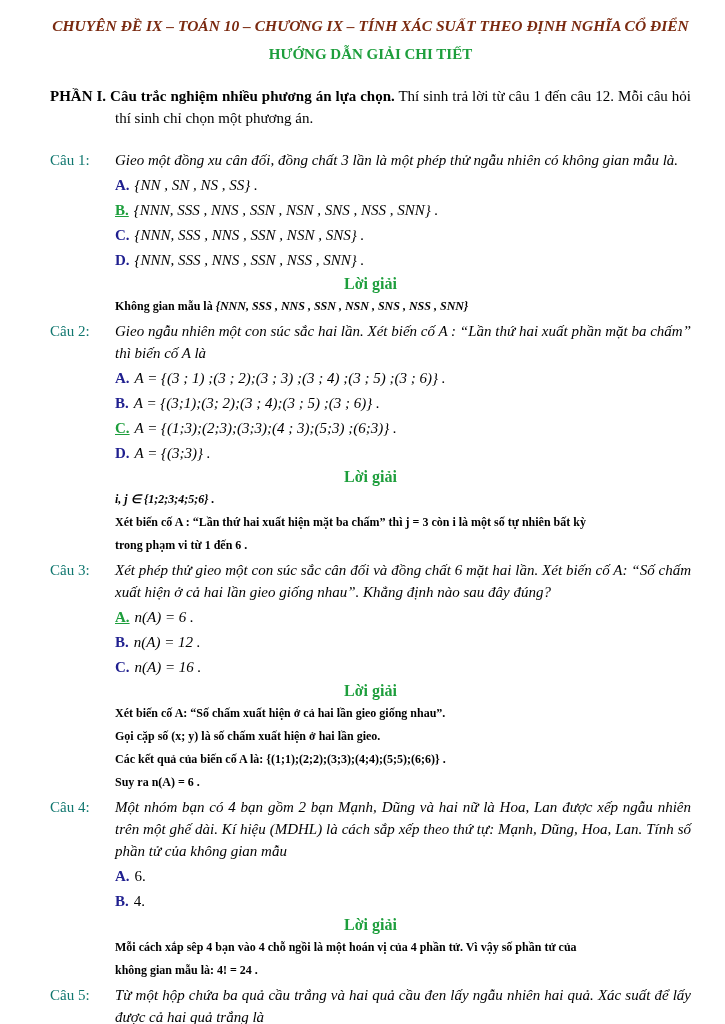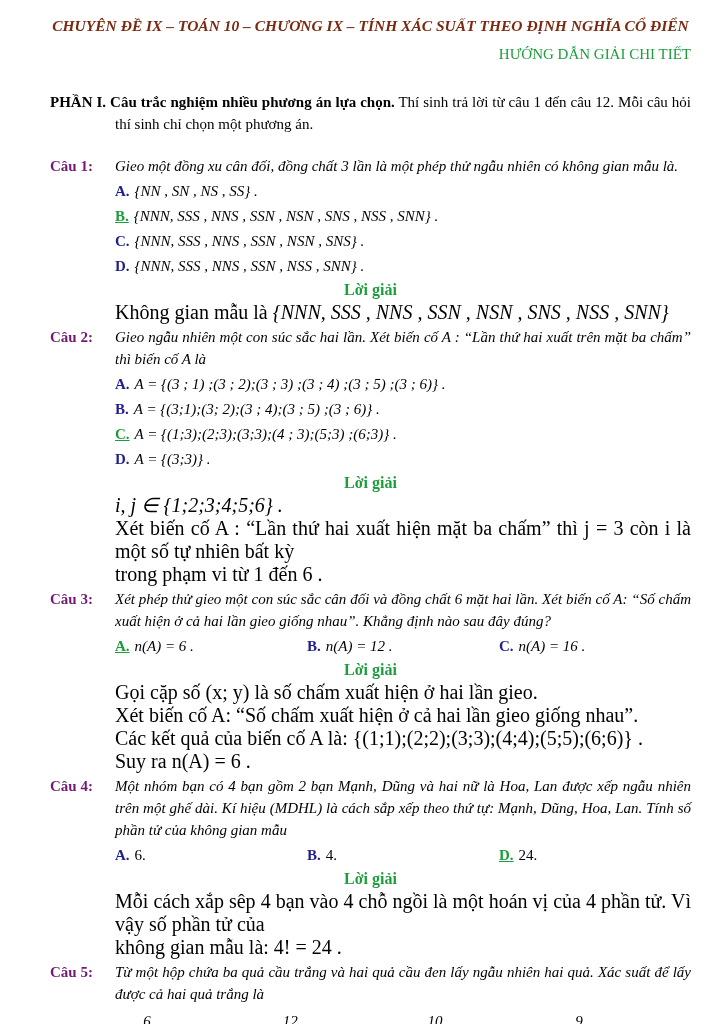--- a/index.html
+++ b/index.html
@@ -7,45 +7,45 @@
     width:725px; height:1024px; background:#ffffff; margin:0 auto;
     font-family:"Liberation Serif", serif; color:#000;
     box-sizing:border-box; padding:16px 34px 0 50px;
     display:flex; flex-direction:column; overflow:hidden;
   }
   .doc-header {
     text-align:center; font-weight:bold; font-style:italic;
     color:#7a2a10; font-size:15.5px; line-height:20px; margin-bottom:9px;
   }
   .doc-subtitle {
-    text-align:right; font-weight:normal; color:#1d9e3c;
-    font-size:15px; line-height:18px; margin-bottom:13px;
+    text-align:center; font-weight:bold; color:#1d9e3c;
+    font-size:15px; line-height:18px; margin-bottom:7px;
   }
   .part-intro {
     font-size:15px; line-height:22px; text-align:justify;
     padding-left:65px; text-indent:-65px; margin-bottom:20px;
   }
   .part-intro b { font-size:15px; }
   .question { display:grid; grid-template-columns:65px 1fr; margin-bottom:2px; }
-  .q-label { font-weight:bold; color:#701a75; font-size:15px; line-height:22px; }
+  .q-label { font-weight:normal; color:#0f766e; font-size:15px; line-height:22px; }
   .q-body { min-width:0; }
   .q-text { margin:0; font-size:15px; line-height:22px; text-align:justify;font-style:italic; }
   .options-stacked { margin:2px 0 0 0; }
   .options-stacked .option { line-height:25px; font-size:15px; }
-  .options-row { display:flex; margin:2px 0 0 0; }
+  .options-row { display:flex; margin:2px 0 0 0;flex-direction:column; }
   .options-row .option { flex:1; font-size:15px; line-height:25px; }
   .options-row.fractions .option { line-height:44px; }
   .opt-key { font-weight:bold; color:#1f1f8f; margin-right:5px; }
   .opt-key.correct { color:#1d9e3c; text-decoration:underline; }
   .math { font-style:italic;text-align:center; }
   .loi-giai {
     text-align:center; font-weight:bold; color:#1d9e3c;
     font-size:16px; line-height:22px; margin-left:-65px;
   }
-  .sol-line { margin:0; font-size:20px; line-height:23px; text-align:justify; }
+  .sol-line { margin:0; font-size:12px; line-height:23px; text-align:justify;font-weight:bold; }
   .frac { display:inline-block; text-align:center; vertical-align:middle; font-style:italic; line-height:1.1; }
   .frac .num { display:block; border-bottom:1px solid #000; padding:0 5px 1px 5px; }
   .frac .den { display:block; padding:1px 5px 0 5px; }
   .frac-suffix { margin-left:2px; }
 </style>
 </head>
 <body>
 
 <div class="page">
 
@@ -65,21 +65,21 @@
         <div class="option"><span class="opt-key">D.</span><span class="math">{NNN, SSS , NNS , SSN , NSS , SNN} .</span></div>
       </div>
       <div class="loi-giai">Lời giải</div>
       <p class="sol-line">Không gian mẫu là <span class="math">{NNN, SSS , NNS , SSN , NSN , SNS , NSS , SNN}</span></p>
     </div>
   </div>
 
   <div class="question">
     <div class="q-label">Câu 2:</div>
     <div class="q-body">
-      <p class="q-text">Gieo ngẫu nhiên một con súc sắc hai lần. Xét biến cố A : “Lần thứ hai xuất trên mặt ba chấm” thì biến cố A là</p>
+      <p class="q-text">Gieo ngẫu nhiên một con súc sắc hai lần. Xét biến cố A : “Lần thứ hai xuất phần mặt ba chấm” thì biến cố A là</p>
       <div class="options-stacked">
         <div class="option"><span class="opt-key">A.</span><span class="math">A = {(3 ; 1) ;(3 ; 2);(3 ; 3) ;(3 ; 4) ;(3 ; 5) ;(3 ; 6)} .</span></div>
         <div class="option"><span class="opt-key">B.</span><span class="math">A = {(3;1);(3; 2);(3 ; 4);(3 ; 5) ;(3 ; 6)} .</span></div>
         <div class="option"><span class="opt-key correct">C.</span><span class="math">A = {(1;3);(2;3);(3;3);(4 ; 3);(5;3) ;(6;3)} .</span></div>
         <div class="option"><span class="opt-key">D.</span><span class="math">A = {(3;3)} .</span></div>
       </div>
       <div class="loi-giai">Lời giải</div>
       <p class="sol-line math">i, j ∈ {1;2;3;4;5;6} .</p>
       <p class="sol-line">Xét biến cố A : “Lần thứ hai xuất hiện mặt ba chấm” thì j = 3 còn i là một số tự nhiên bất kỳ</p>
       <p class="sol-line">trong phạm vi từ 1 đến 6 .</p>
@@ -89,35 +89,34 @@
   <div class="question">
     <div class="q-label">Câu 3:</div>
     <div class="q-body">
       <p class="q-text">Xét phép thử gieo một con súc sắc cân đối và đồng chất 6 mặt hai lần. Xét biến cố A: “Số chấm xuất hiện ở cả hai lần gieo giống nhau”. Khẳng định nào sau đây đúng?</p>
       <div class="options-row">
         <div class="option"><span class="opt-key correct">A.</span><span class="math">n(A) = 6 .</span></div>
         <div class="option"><span class="opt-key">B.</span><span class="math">n(A) = 12 .</span></div>
         <div class="option"><span class="opt-key">C.</span><span class="math">n(A) = 16 .</span></div>
       </div>
       <div class="loi-giai">Lời giải</div>
+      <p class="sol-line">Xét biến cố A: “Số chấm xuất hiện ở cả hai lần gieo giống nhau”.</p>
       <p class="sol-line">Gọi cặp số (x; y) là số chấm xuất hiện ở hai lần gieo.</p>
-      <p class="sol-line">Xét biến cố A: “Số chấm xuất hiện ở cả hai lần gieo giống nhau”.</p>
       <p class="sol-line">Các kết quả của biến cố A là: {(1;1);(2;2);(3;3);(4;4);(5;5);(6;6)} .</p>
       <p class="sol-line">Suy ra n(A) = 6 .</p>
     </div>
   </div>
 
   <div class="question">
     <div class="q-label">Câu 4:</div>
     <div class="q-body">
       <p class="q-text">Một nhóm bạn có 4 bạn gồm 2 bạn Mạnh, Dũng và hai nữ là Hoa, Lan được xếp ngẫu nhiên trên một ghế dài. Kí hiệu (MDHL) là cách sắp xếp theo thứ tự: Mạnh, Dũng, Hoa, Lan. Tính số phần tử của không gian mẫu</p>
       <div class="options-row">
         <div class="option"><span class="opt-key">A.</span><span>6.</span></div>
         <div class="option"><span class="opt-key">B.</span><span>4.</span></div>
-        <div class="option"><span class="opt-key correct">D.</span><span>24.</span></div>
       </div>
       <div class="loi-giai">Lời giải</div>
       <p class="sol-line">Mỗi cách xắp sêp 4 bạn vào 4 chỗ ngồi là một hoán vị của 4 phần tử. Vì vậy số phần tử của</p>
       <p class="sol-line">không gian mẫu là: 4! = 24 .</p>
     </div>
   </div>
 
   <div class="question">
     <div class="q-label">Câu 5:</div>
     <div class="q-body">

